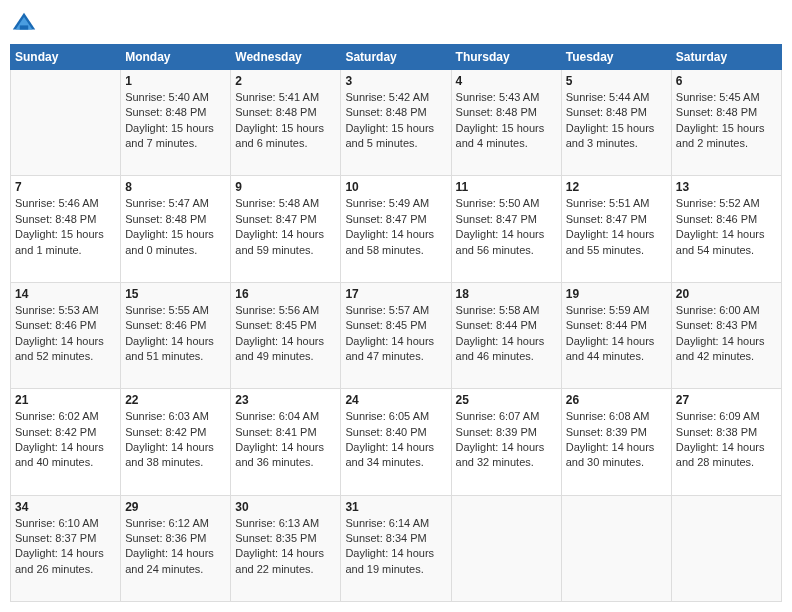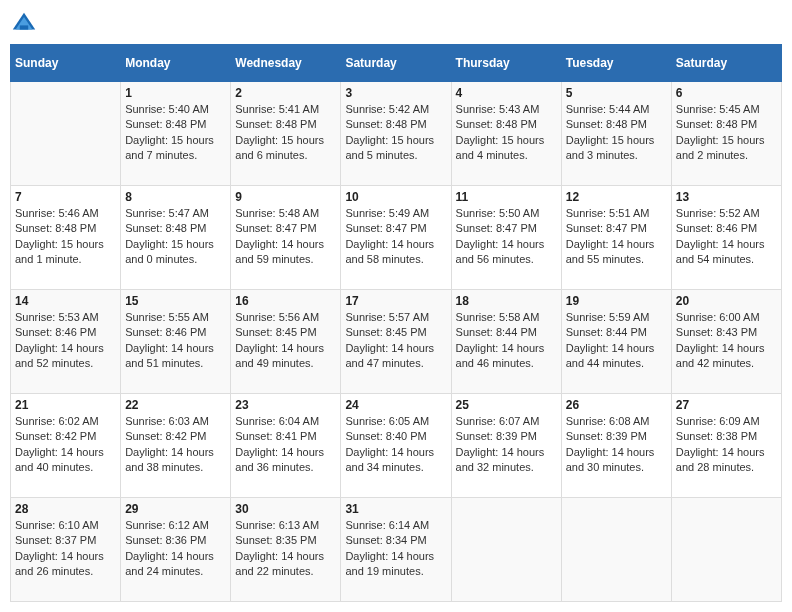--- a/index.html
+++ b/index.html
@@ -63,21 +63,21 @@
     .calendar {
       width: 100%;
       border-collapse: collapse;
       flex: 1;
     }
     .calendar thead tr th {
       background: #2b6cb0;
       color: #fff;
       font-size: 12px;
       font-weight: bold;
-      padding: 11px 4px;
+      padding: 5px 4px;
       text-align: left;
       border: 1px solid #2b6cb0;
     }
     .calendar tbody tr {
       border-bottom: 1px solid #ccc;
     }
     .calendar tbody tr td {
       vertical-align: top;
       padding: 4px 4px 4px 4px;
       border: 1px solid #ddd;
@@ -256,21 +256,21 @@
             <span class="day-number">26</span>
             <div class="day-info">Sunrise: 6:08 AM<br>Sunset: 8:39 PM<br>Daylight: 14 hours and 30 minutes.</div>
           </td>
           <td>
             <span class="day-number">27</span>
             <div class="day-info">Sunrise: 6:09 AM<br>Sunset: 8:38 PM<br>Daylight: 14 hours and 28 minutes.</div>
           </td>
         </tr>
         <tr>
           <td>
-            <span class="day-number">28</span>
+            <span class="day-number">34</span>
             <div class="day-info">Sunrise: 6:10 AM<br>Sunset: 8:37 PM<br>Daylight: 14 hours and 26 minutes.</div>
           </td>
           <td>
             <span class="day-number">29</span>
             <div class="day-info">Sunrise: 6:12 AM<br>Sunset: 8:36 PM<br>Daylight: 14 hours and 24 minutes.</div>
           </td>
           <td>
             <span class="day-number">30</span>
             <div class="day-info">Sunrise: 6:13 AM<br>Sunset: 8:35 PM<br>Daylight: 14 hours and 22 minutes.</div>
           </td>

